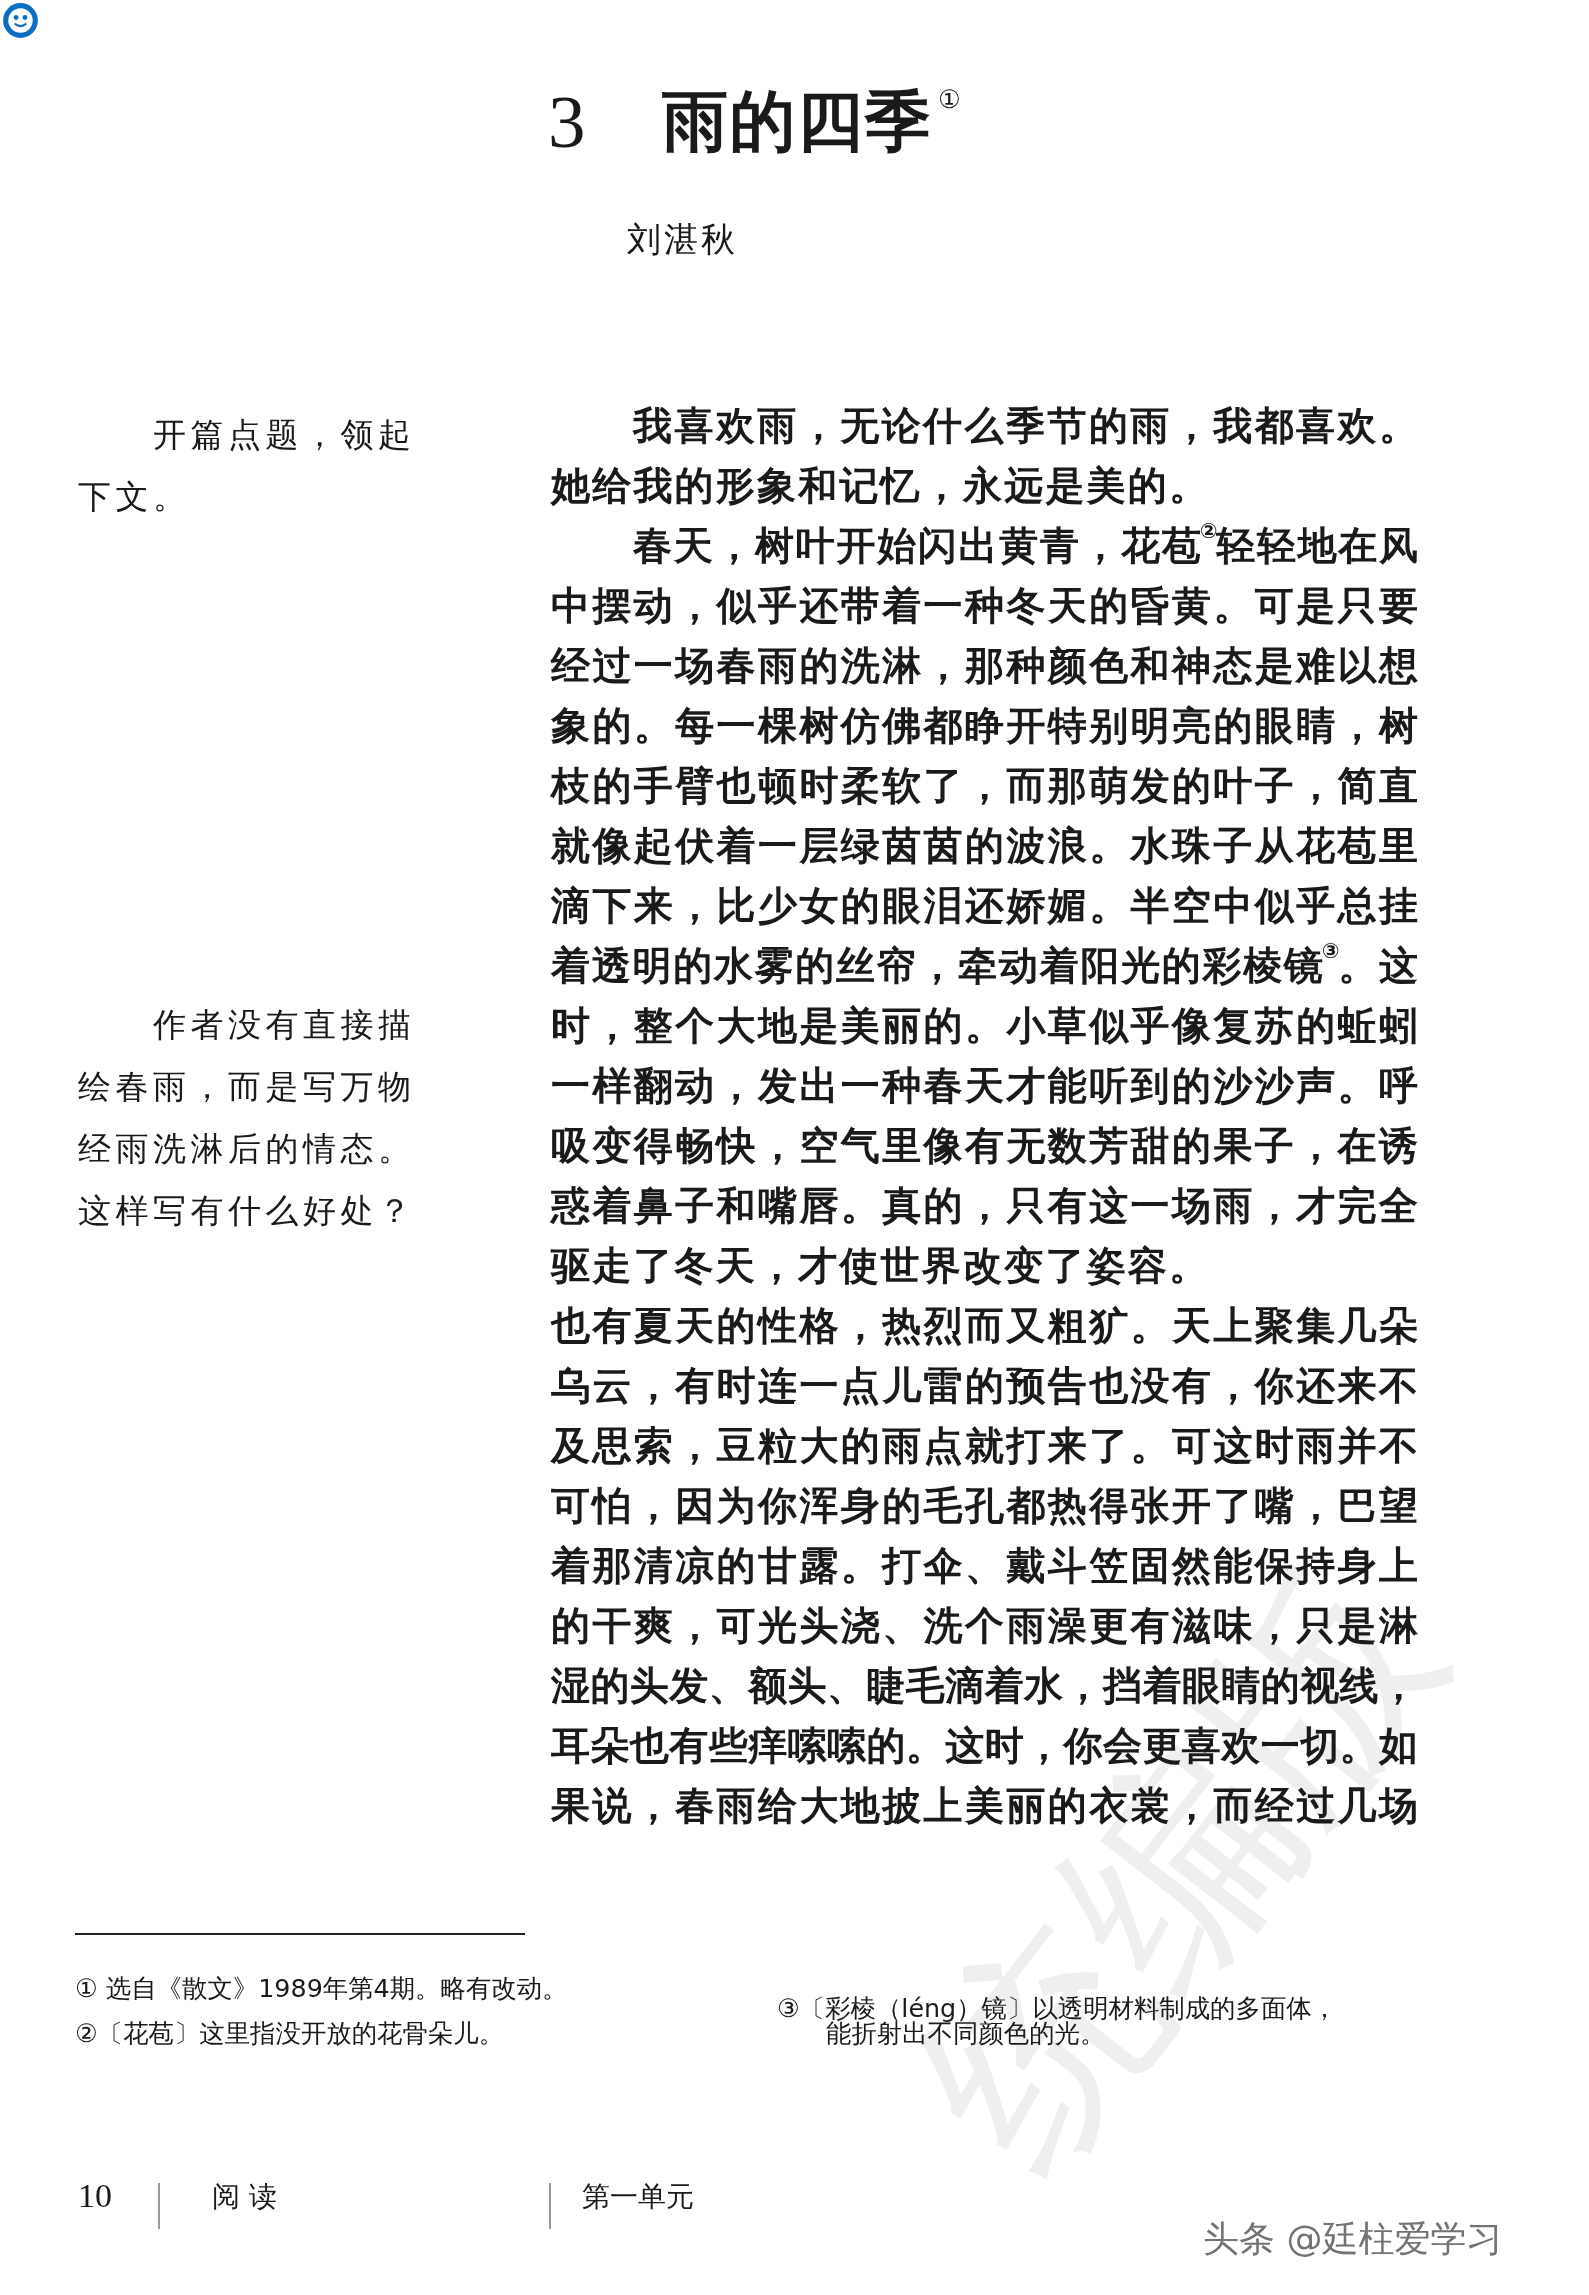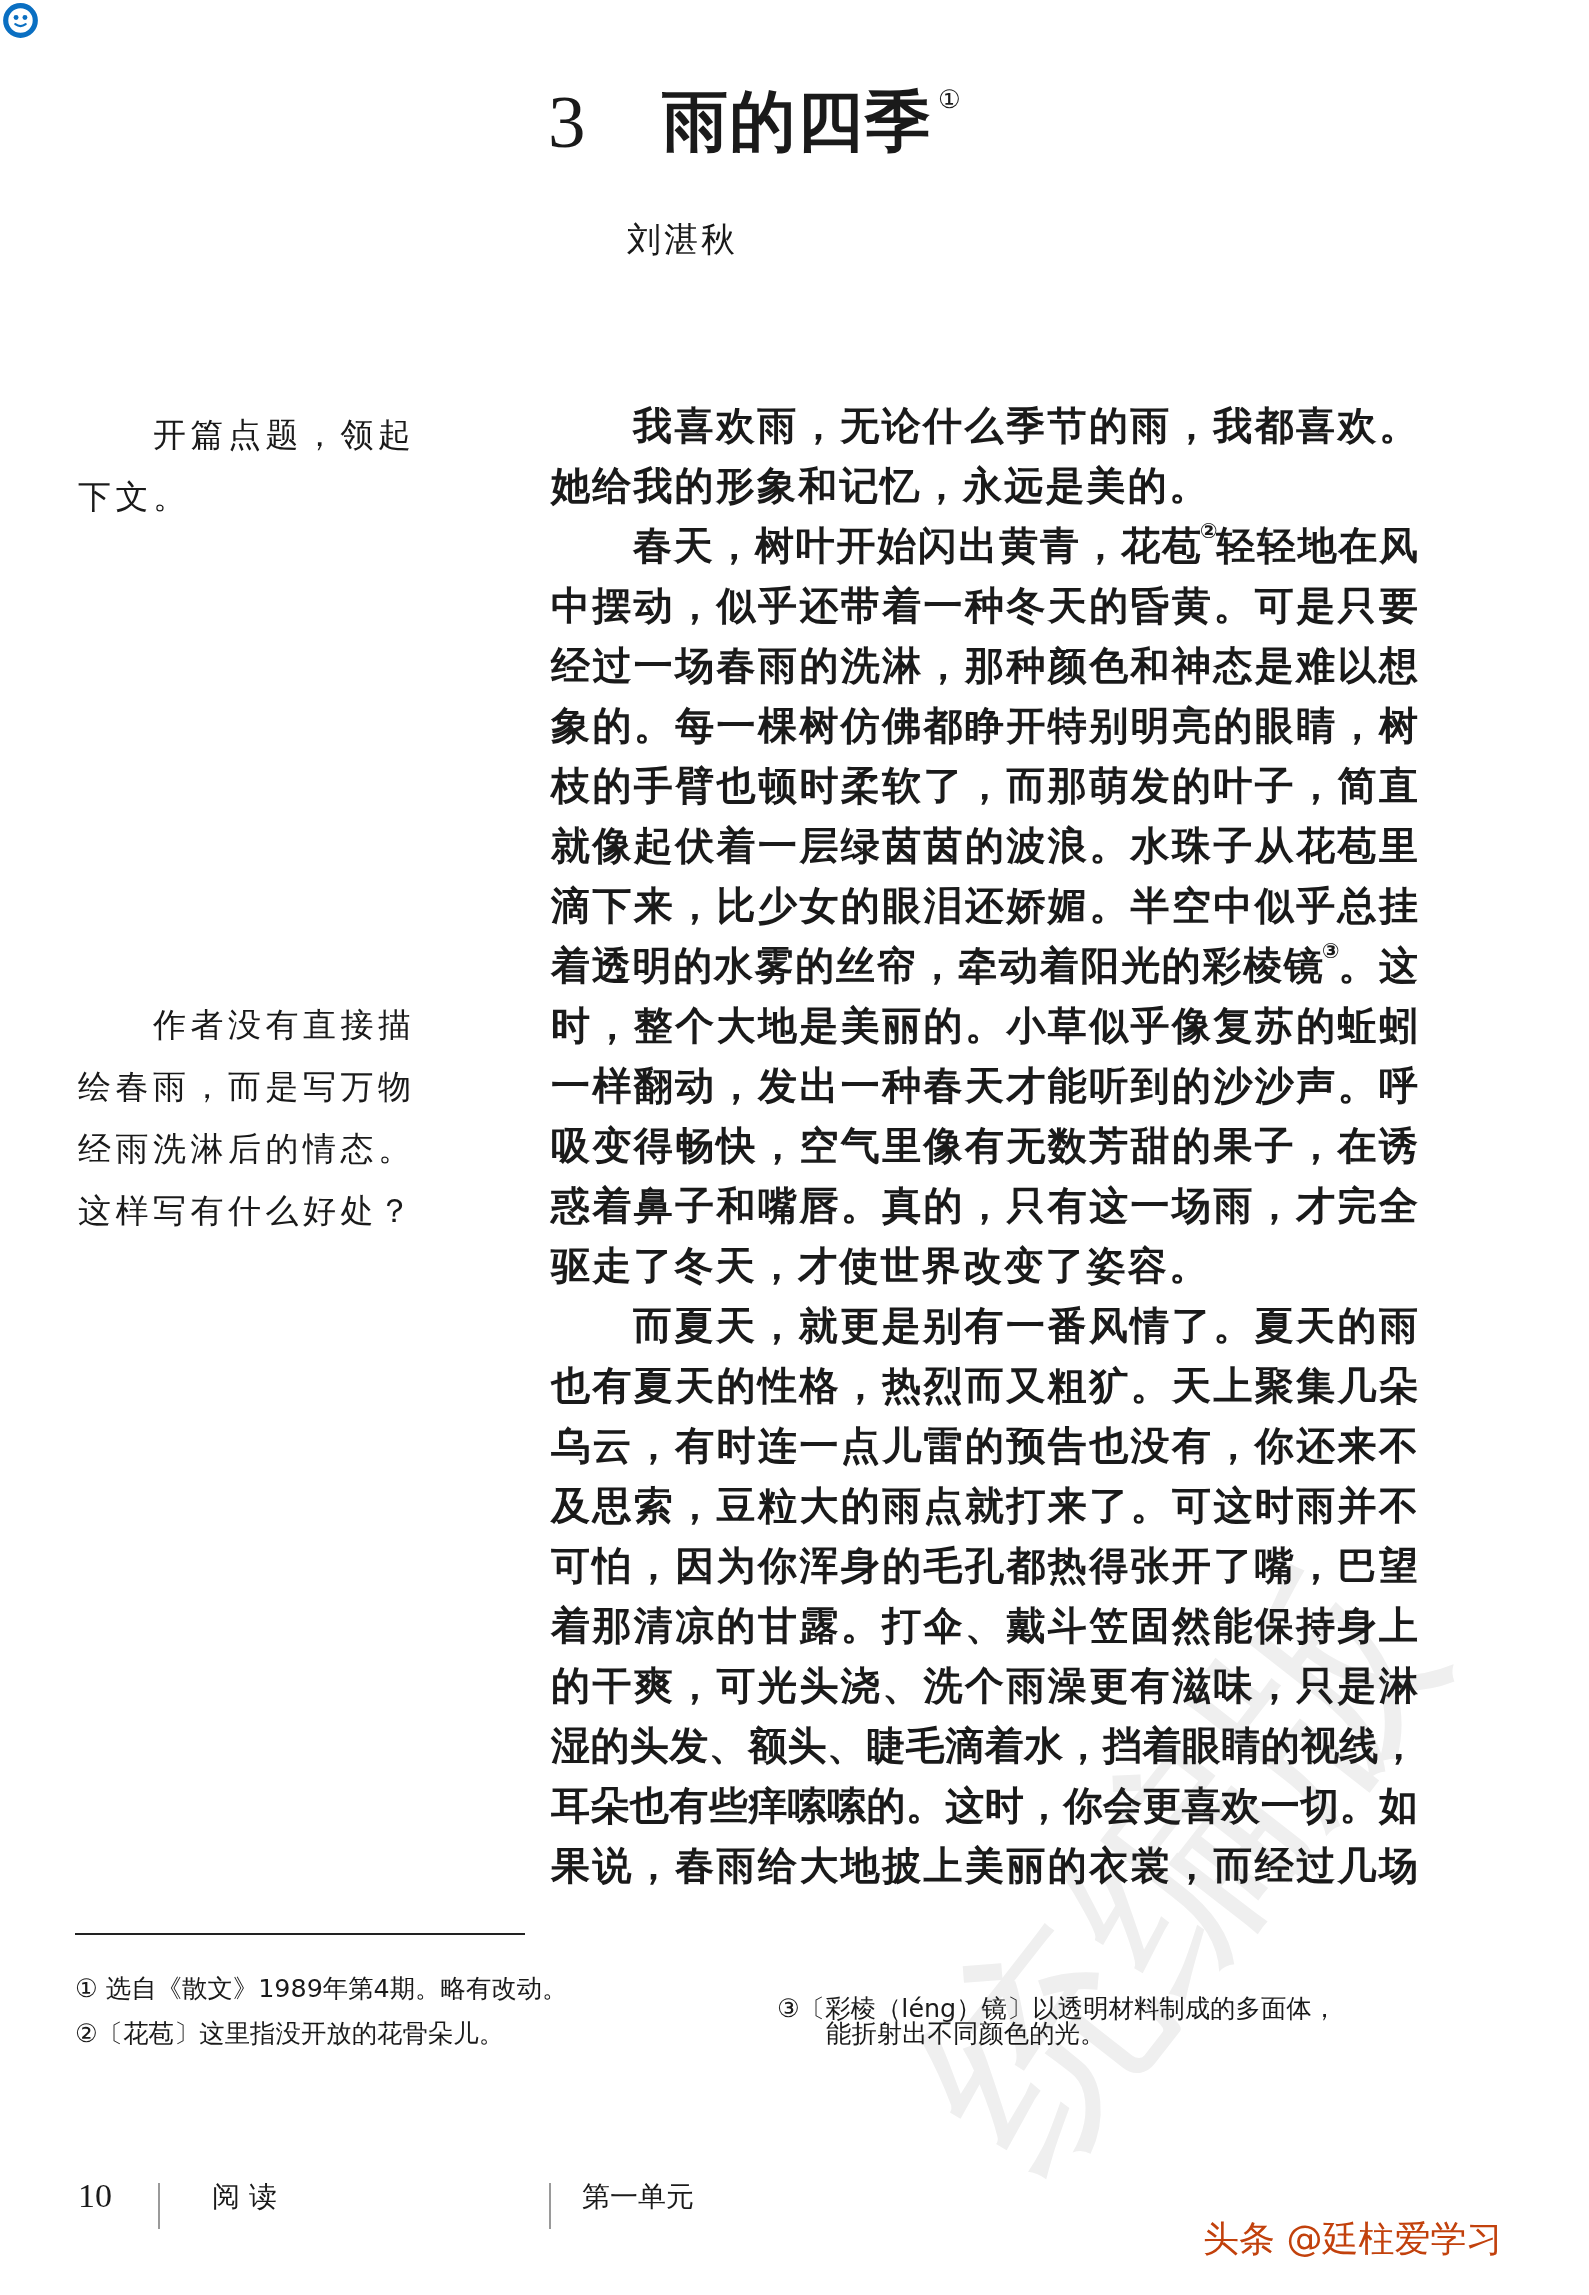--- a/index.html
+++ b/index.html
@@ -30,21 +30,21 @@
   sup.fn { font-size:21px; vertical-align:top; line-height:30px; margin-left:-3px; margin-right:-3px; }
   .fn-rule { position:absolute; left:75px; top:1933px; width:450px; height:1.5px; background:#222; z-index:1; }
   .footnote { position:absolute; font-family:"DejaVu Sans", sans-serif; font-size:25.4px;
               line-height:45px; white-space:nowrap; z-index:1; }
   .footer-num { position:absolute; left:78px; top:2177px; font-family:"Liberation Serif", serif;
                 font-size:34px; line-height:37px; z-index:1; }
   .footer-div { position:absolute; width:1.5px; height:46px; background:#9a9a9a; top:2183px; z-index:1; }
   .footer-text { position:absolute; top:2178px; font-family:"DejaVu Serif", serif; font-size:28px;
                  line-height:37px; z-index:1; }
   .credit { position:absolute; left:1203px; top:2216px; font-family:"DejaVu Sans", sans-serif;
-            font-size:36px; line-height:45px; color:#c2410c; z-index:3;
+            font-size:36px; line-height:45px; color:#737373; z-index:3;
             text-shadow:0.7px 0.7px 0 #fff, -0.7px -0.7px 0 #fff;text-align:right; }
 </style>
 </head>
 <body>
 
 <div class="watermark">统编版</div>
 
 <div class="smiley">
   <svg width="37" height="37" viewBox="0 0 50 50">
     <circle cx="25" cy="25" r="20" fill="#ffffff" stroke="#0a6fc2" stroke-width="7"></circle>
@@ -79,21 +79,20 @@
     <div class="main-line" style="letter-spacing: 0px;"><span>象的。每一棵树仿佛都睁开特别明亮的眼睛，树</span></div>
     <div class="main-line" style="letter-spacing: 0px;"><span>枝的手臂也顿时柔软了，而那萌发的叶子，简直</span></div>
     <div class="main-line" style="letter-spacing: 0px;"><span>就像起伏着一层绿茵茵的波浪。水珠子从花苞里</span></div>
     <div class="main-line" style="letter-spacing: 0px;"><span>滴下来，比少女的眼泪还娇媚。半空中似乎总挂</span></div>
     <div class="main-line" style="letter-spacing: 0px;"><span>着透明的水雾的丝帘，牵动着阳光的彩棱镜</span><sup class="fn">③</sup><span>。这</span></div>
     <div class="main-line" style="letter-spacing: 0px;"><span>时，整个大地是美丽的。小草似乎像复苏的蚯蚓</span></div>
     <div class="main-line" style="letter-spacing: 0px;"><span>一样翻动，发出一种春天才能听到的沙沙声。呼</span></div>
     <div class="main-line" style="letter-spacing: 0px;"><span>吸变得畅快，空气里像有无数芳甜的果子，在诱</span></div>
     <div class="main-line" style="letter-spacing: 0px;"><span>惑着鼻子和嘴唇。真的，只有这一场雨，才完全</span></div>
     <div class="main-line last" style="letter-spacing: 2.2px;"><span>驱走了冬天，才使世界改变了姿容。</span></div>
-    <div class="main-line indent" style="letter-spacing: 0px;"><span>而夏天，就更是别有一番风情了。夏天的雨</span></div>
     <div class="main-line" style="letter-spacing: 0px;"><span>也有夏天的性格，热烈而又粗犷。天上聚集几朵</span></div>
     <div class="main-line" style="letter-spacing: 0px;"><span>乌云，有时连一点儿雷的预告也没有，你还来不</span></div>
     <div class="main-line" style="letter-spacing: 0px;"><span>及思索，豆粒大的雨点就打来了。可这时雨并不</span></div>
     <div class="main-line" style="letter-spacing: 0px;"><span>可怕，因为你浑身的毛孔都热得张开了嘴，巴望</span></div>
     <div class="main-line" style="letter-spacing: 0px;"><span>着那清凉的甘露。打伞、戴斗笠固然能保持身上</span></div>
     <div class="main-line" style="letter-spacing: 0px;"><span>的干爽，可光头浇、洗个雨澡更有滋味，只是淋</span></div>
     <div class="main-line" style="letter-spacing: 0px;"><span>湿的头发、额头、睫毛滴着水，挡着眼睛的视线，</span></div>
     <div class="main-line" style="letter-spacing: 0px;"><span>耳朵也有些痒嗦嗦的。这时，你会更喜欢一切。如</span></div>
     <div class="main-line" style="letter-spacing: 0px;"><span>果说，春雨给大地披上美丽的衣裳，而经过几场</span></div>
   </div>

